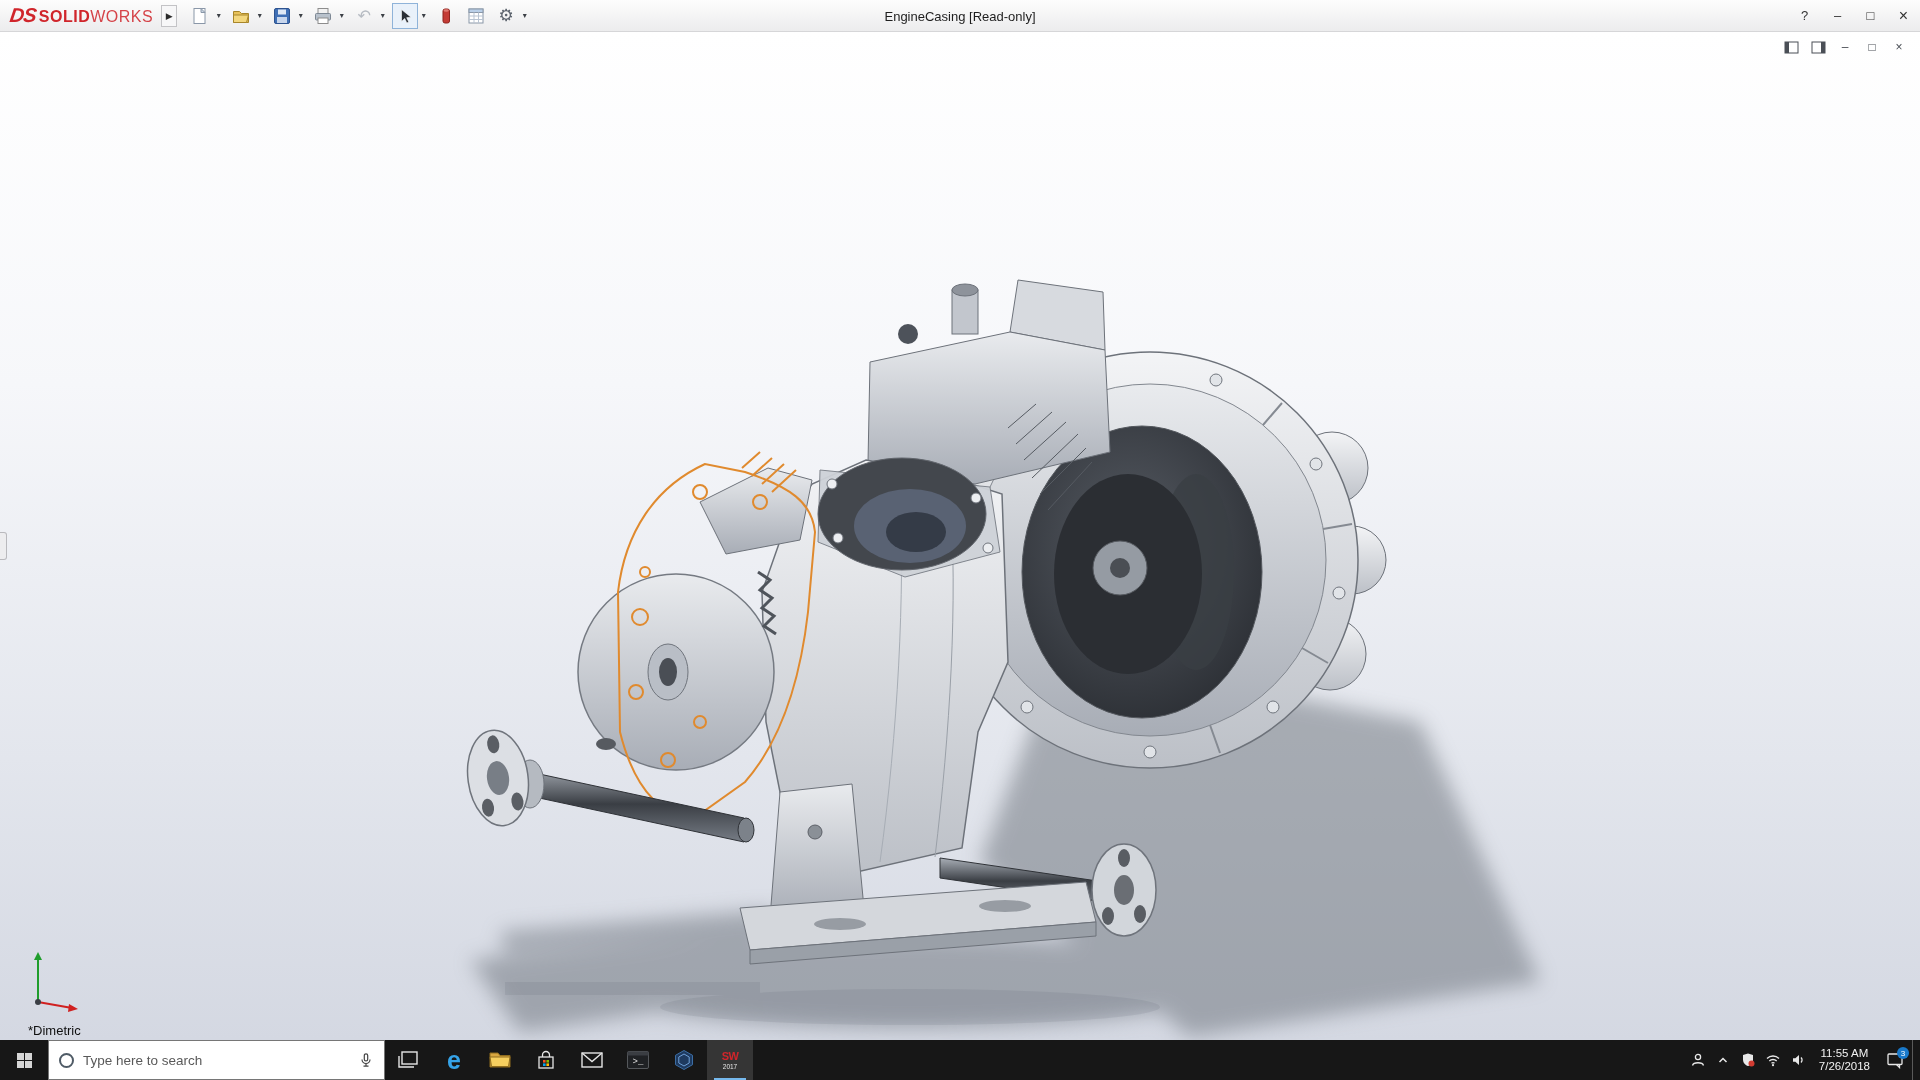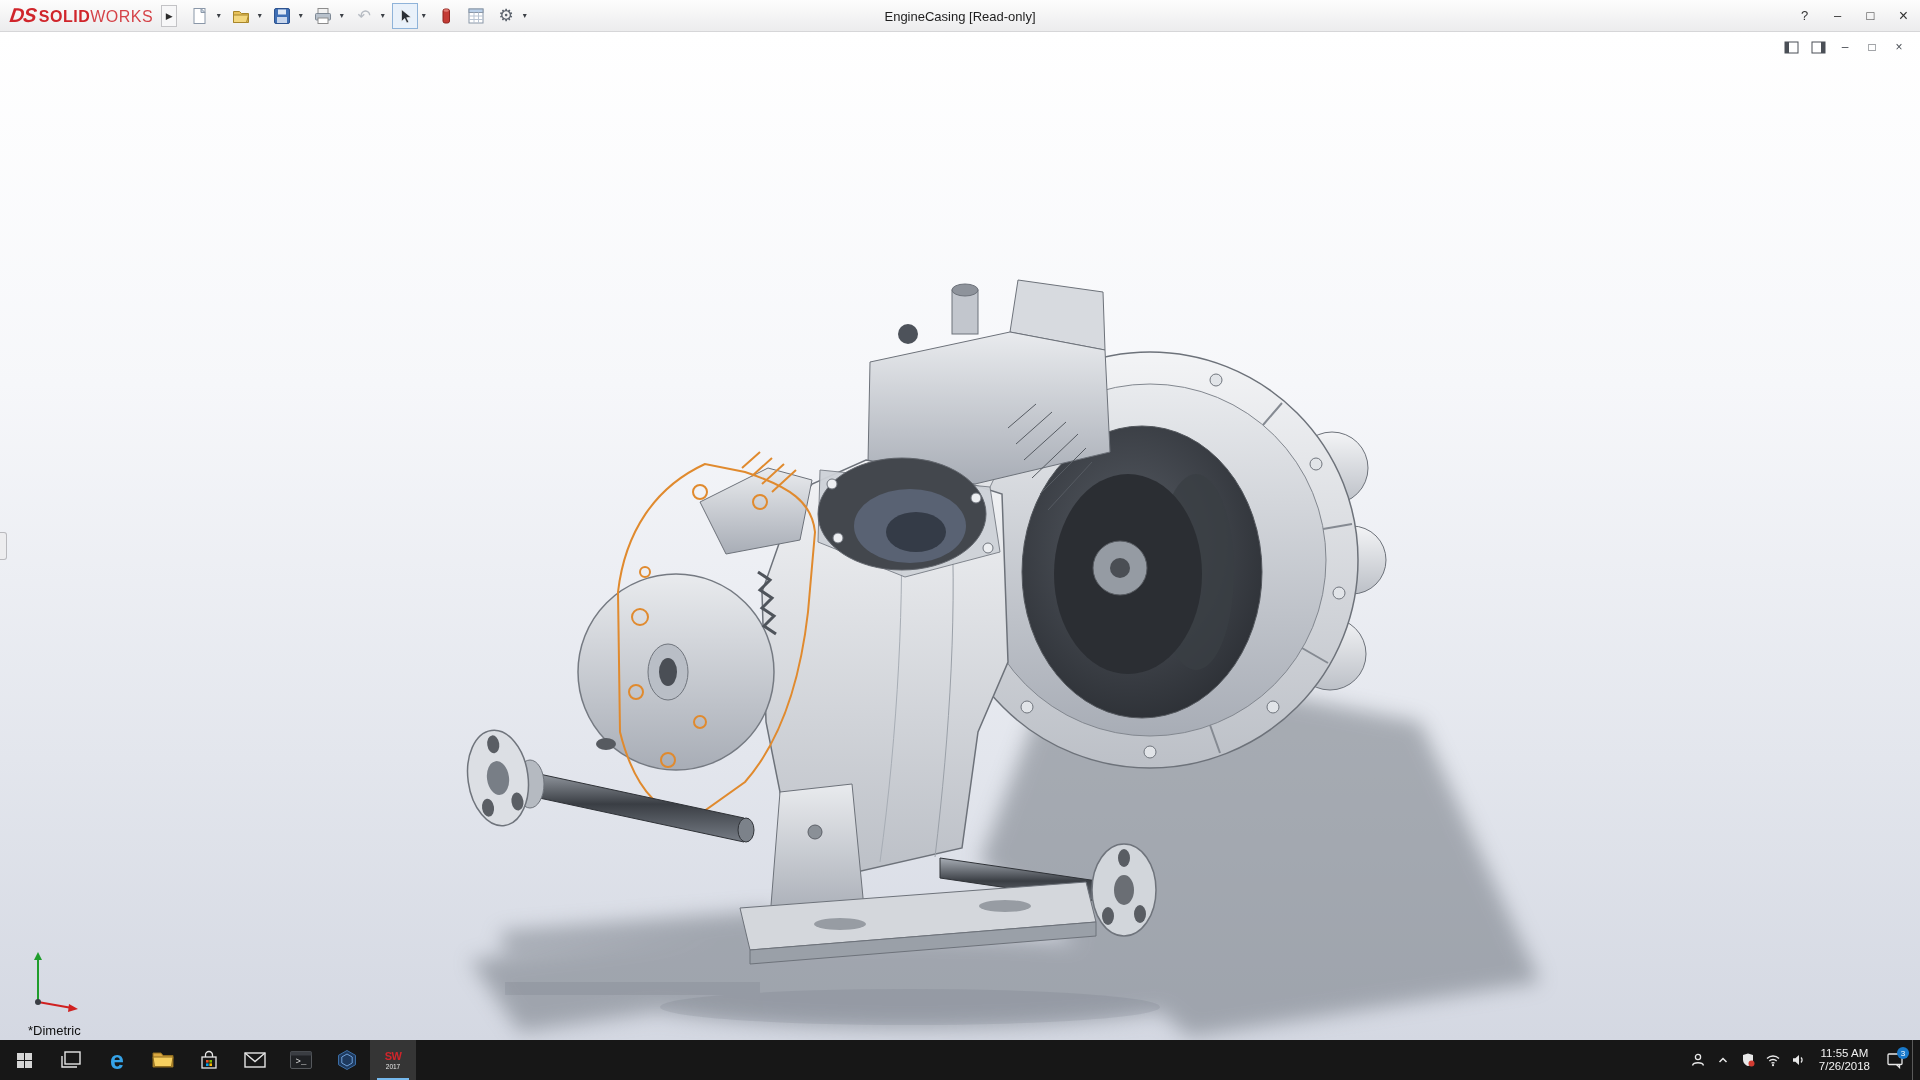--- a/index.html
+++ b/index.html
@@ -362,20 +362,28 @@
   <footer class="taskbar">
     <button class="start-btn">
       <span class="win-flag">
           <span></span>
           <span></span>
           <span></span>
           <span></span>
         </span>
     </button>
 
+    <div class="searchbox">
+      <span class="cortana-ring"></span>
+      <input type="text" placeholder="Type here to search" style="">
+      <svg width="16" height="16" viewBox="0 0 16 16">
+        <rect x="6.3" y="1.8" width="3.4" height="7.2" rx="1.7" fill="none" stroke="#444" stroke-width="1.2"></rect>
+        <path d="M4 7.5 a4 4 0 0 0 8 0 M8 11.5 v2.6 M5.5 14.1 h5" stroke="#444" fill="none" stroke-width="1.2"></path>
+      </svg>
+    </div>
 
     <button class="app-btn">
       <svg width="22" height="20" viewBox="0 0 22 20">
         <rect x="5" y="2" width="15" height="12" fill="none" stroke="#e6e6e6" stroke-width="1.4"></rect>
         <path d="M2 6 v11 h15" fill="none" stroke="#e6e6e6" stroke-width="1.4"></path>
       </svg>
     </button>
 
     <button class="app-btn">
       <span class="edge-e">e</span>

